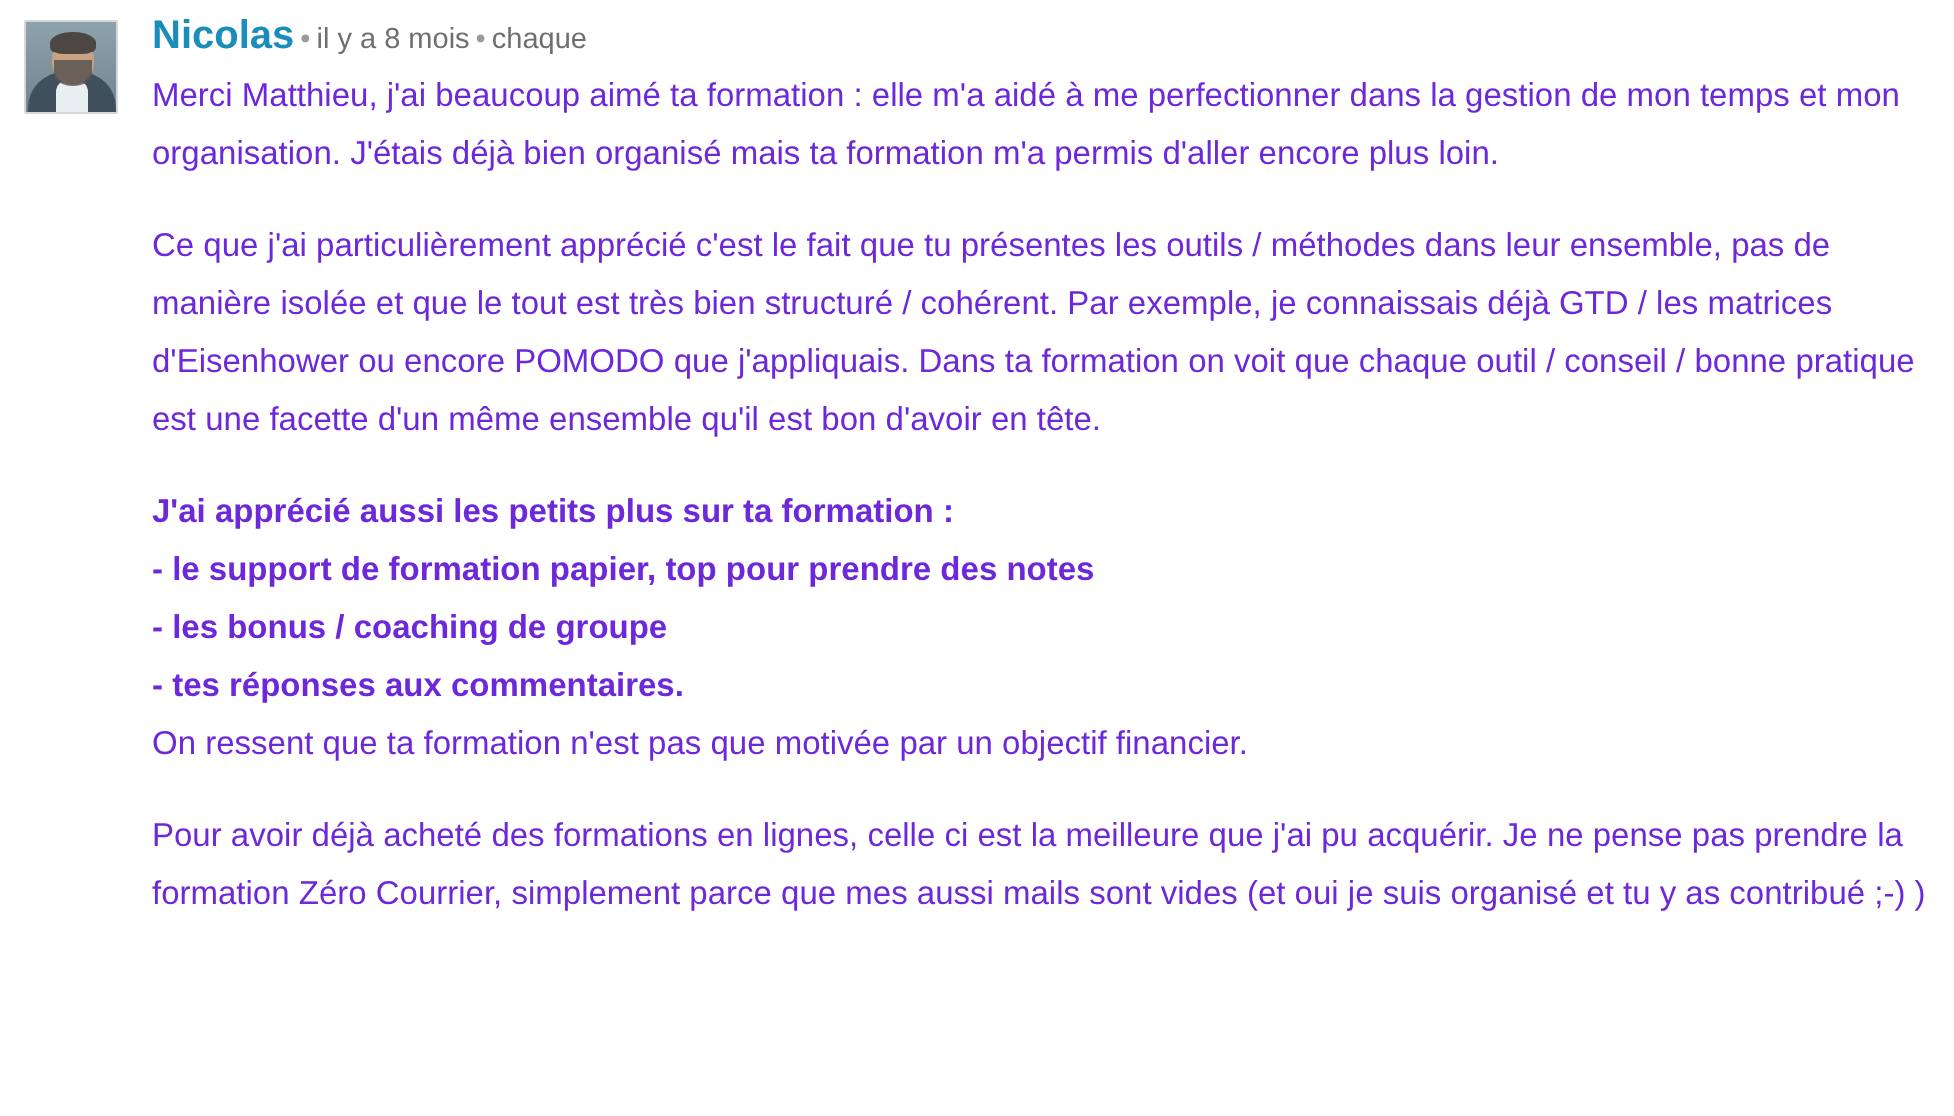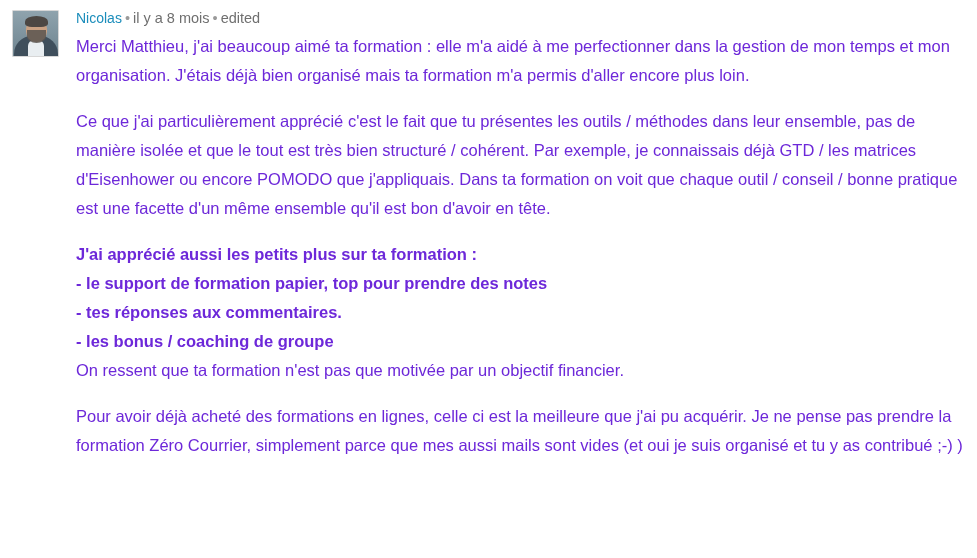--- a/index.html
+++ b/index.html
@@ -102,22 +102,22 @@
   }
   .meta {
     font-size: 14.5px;
     line-height: 18px;
     color: #6f6f6f;
     margin-bottom: 5px;
     white-space: nowrap;
   }
   .meta .author {
     color: #1b8dbb;
-    font-weight: normal;
-    font-size: 14px;
+    font-weight: bold;
+    font-size: 20px;
   }
   .meta .sep {
     color: #9a9a9a;
     margin: 0 3px;
   }
   .meta .time, .meta .edited {
     color: #6f6f6f;
     text-align: center;
   }
   .body-text {
@@ -148,30 +148,30 @@
       <div class="shirt"></div>
       <div class="head"></div>
       <div class="beard"></div>
       <div class="hair"></div>
     </div>
   </div>
 
   <div class="content">
 
     <div class="meta">
-      <span class="author">Nicolas</span><span class="sep">•</span><span class="time">il y a 8 mois</span><span class="sep">•</span><span class="edited">edited</span>
+      <span class="author">Nicolas</span><span class="sep">•</span><span class="time">il y a 8 mois</span><span class="sep">•</span><span class="edited">chaque</span>
     </div>
 
     <div class="body-text">
       <p>Merci Matthieu, j'ai beaucoup aimé ta formation : elle m'a aidé à me perfectionner dans la gestion de mon temps et mon organisation. J'étais déjà bien organisé mais ta formation m'a permis d'aller encore plus loin.</p>
       <p>Ce que j'ai particulièrement apprécié c'est le fait que tu présentes les outils / méthodes dans leur ensemble, pas de manière isolée et que le tout est très bien structuré / cohérent. Par exemple, je connaissais déjà GTD / les matrices d'Eisenhower ou encore POMODO que j'appliquais. Dans ta formation on voit que chaque outil / conseil / bonne pratique est une facette d'un même ensemble qu'il est bon d'avoir en tête.</p>
 
       <p class="tight">J'ai apprécié aussi les petits plus sur ta formation :</p>
       <p class="tight">- le support de formation papier, top pour prendre des notes</p>
+      <p class="tight">- les bonus / coaching de groupe</p>
       <p class="tight">- tes réponses aux commentaires.</p>
-      <p class="tight">- les bonus / coaching de groupe</p>
       <p>On ressent que ta formation n'est pas que motivée par un objectif financier.</p>
 
       <p>Pour avoir déjà acheté des formations en lignes, celle ci est la meilleure que j'ai pu acquérir. Je ne pense pas prendre la formation Zéro Courrier, simplement parce que mes aussi mails sont vides (et oui je suis organisé et tu y as contribué ;-) )</p>
     </div>
 
   </div>
 </div>
 
 </body></html>

